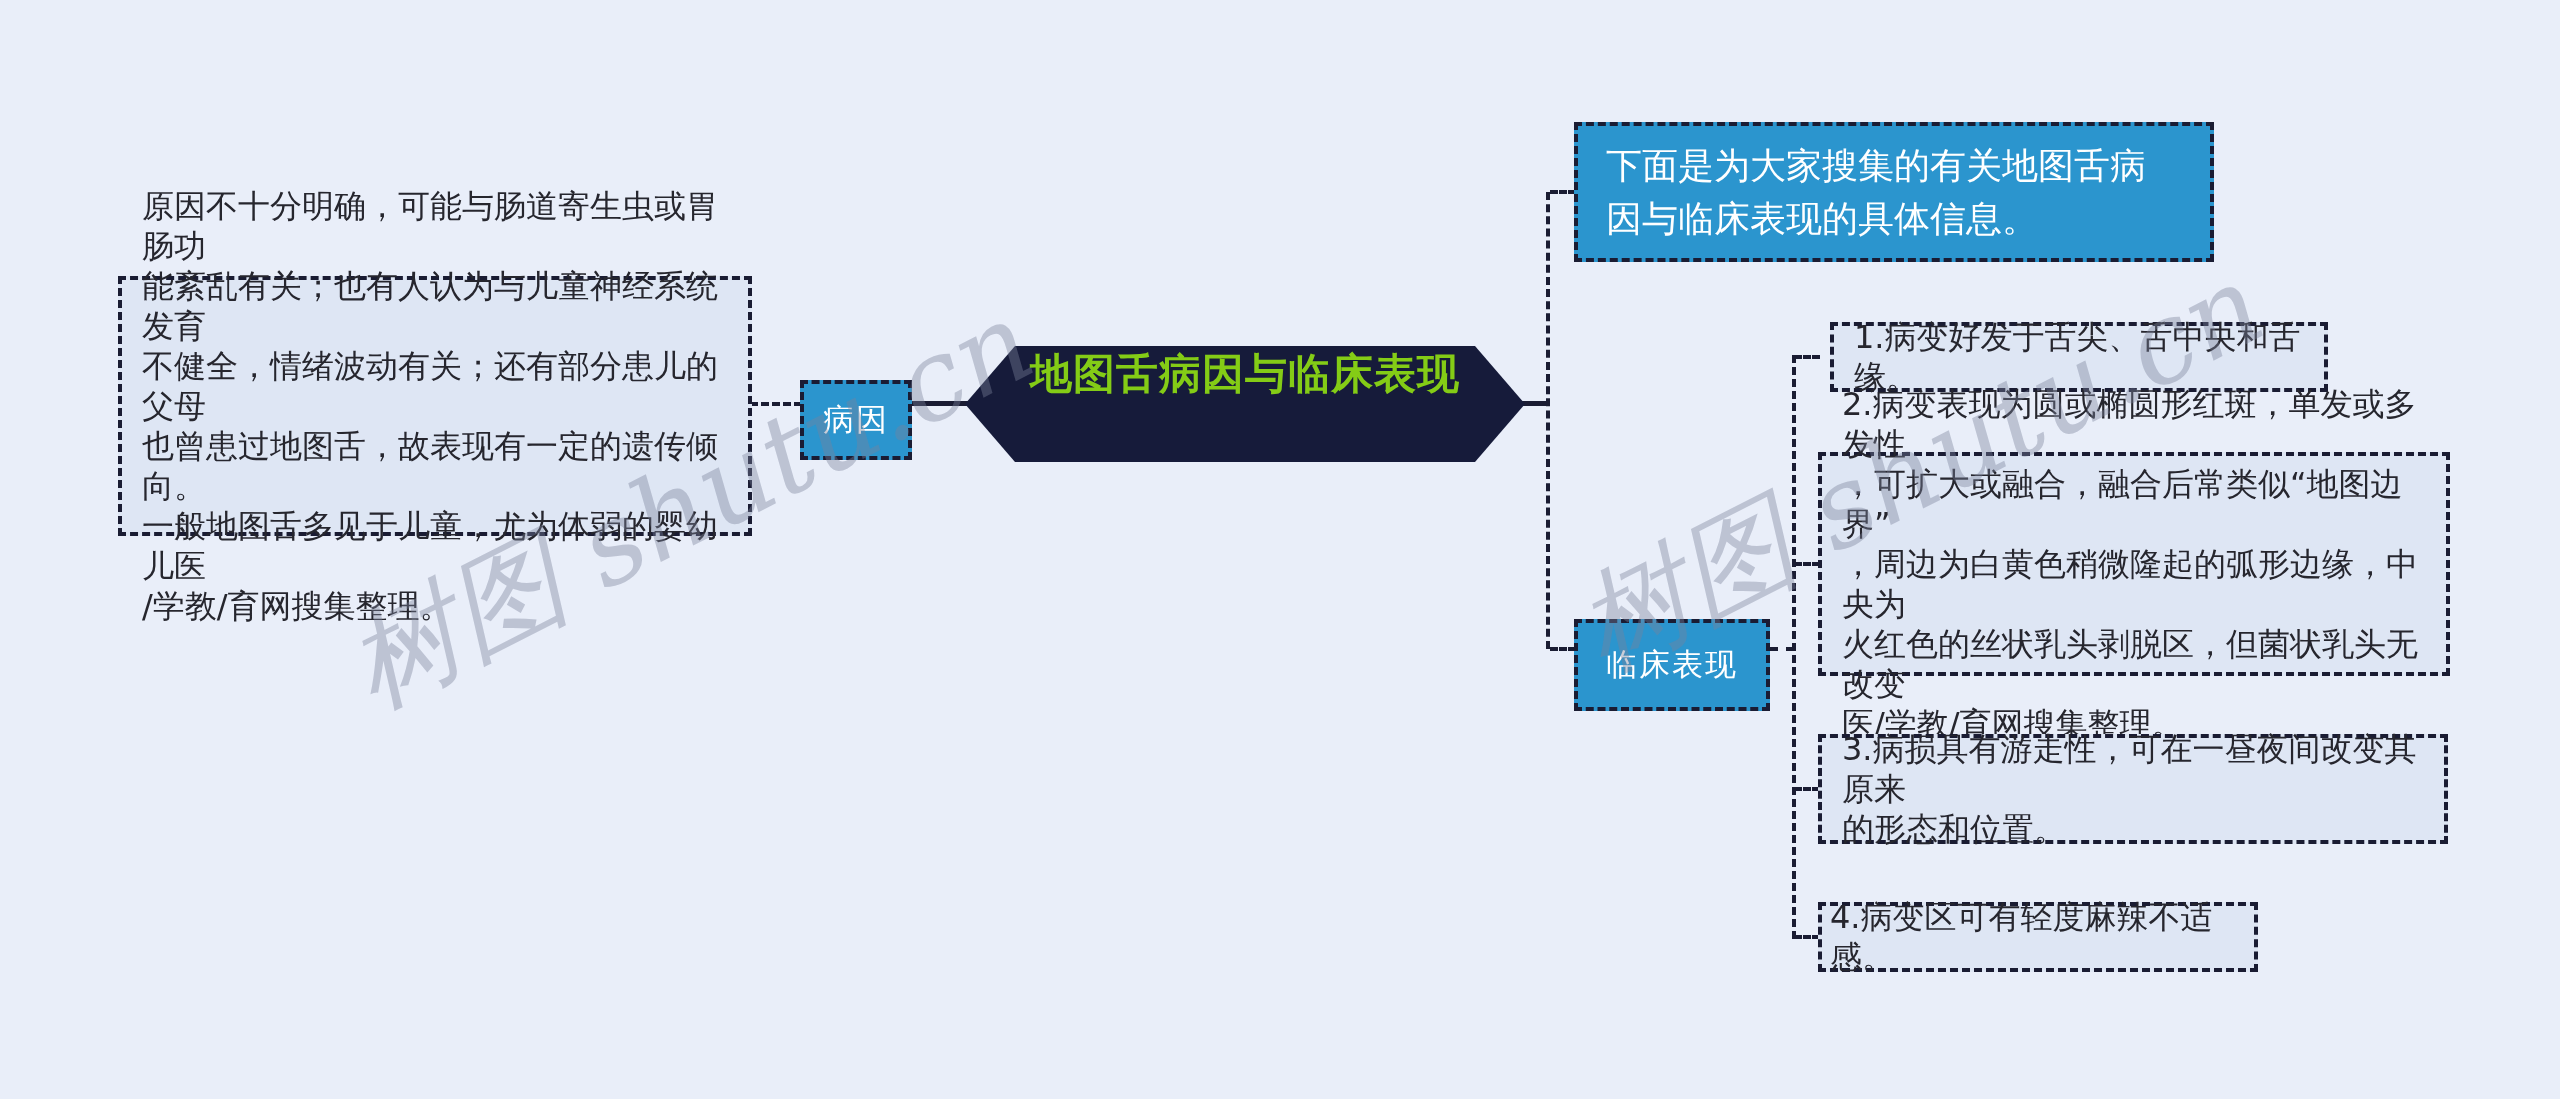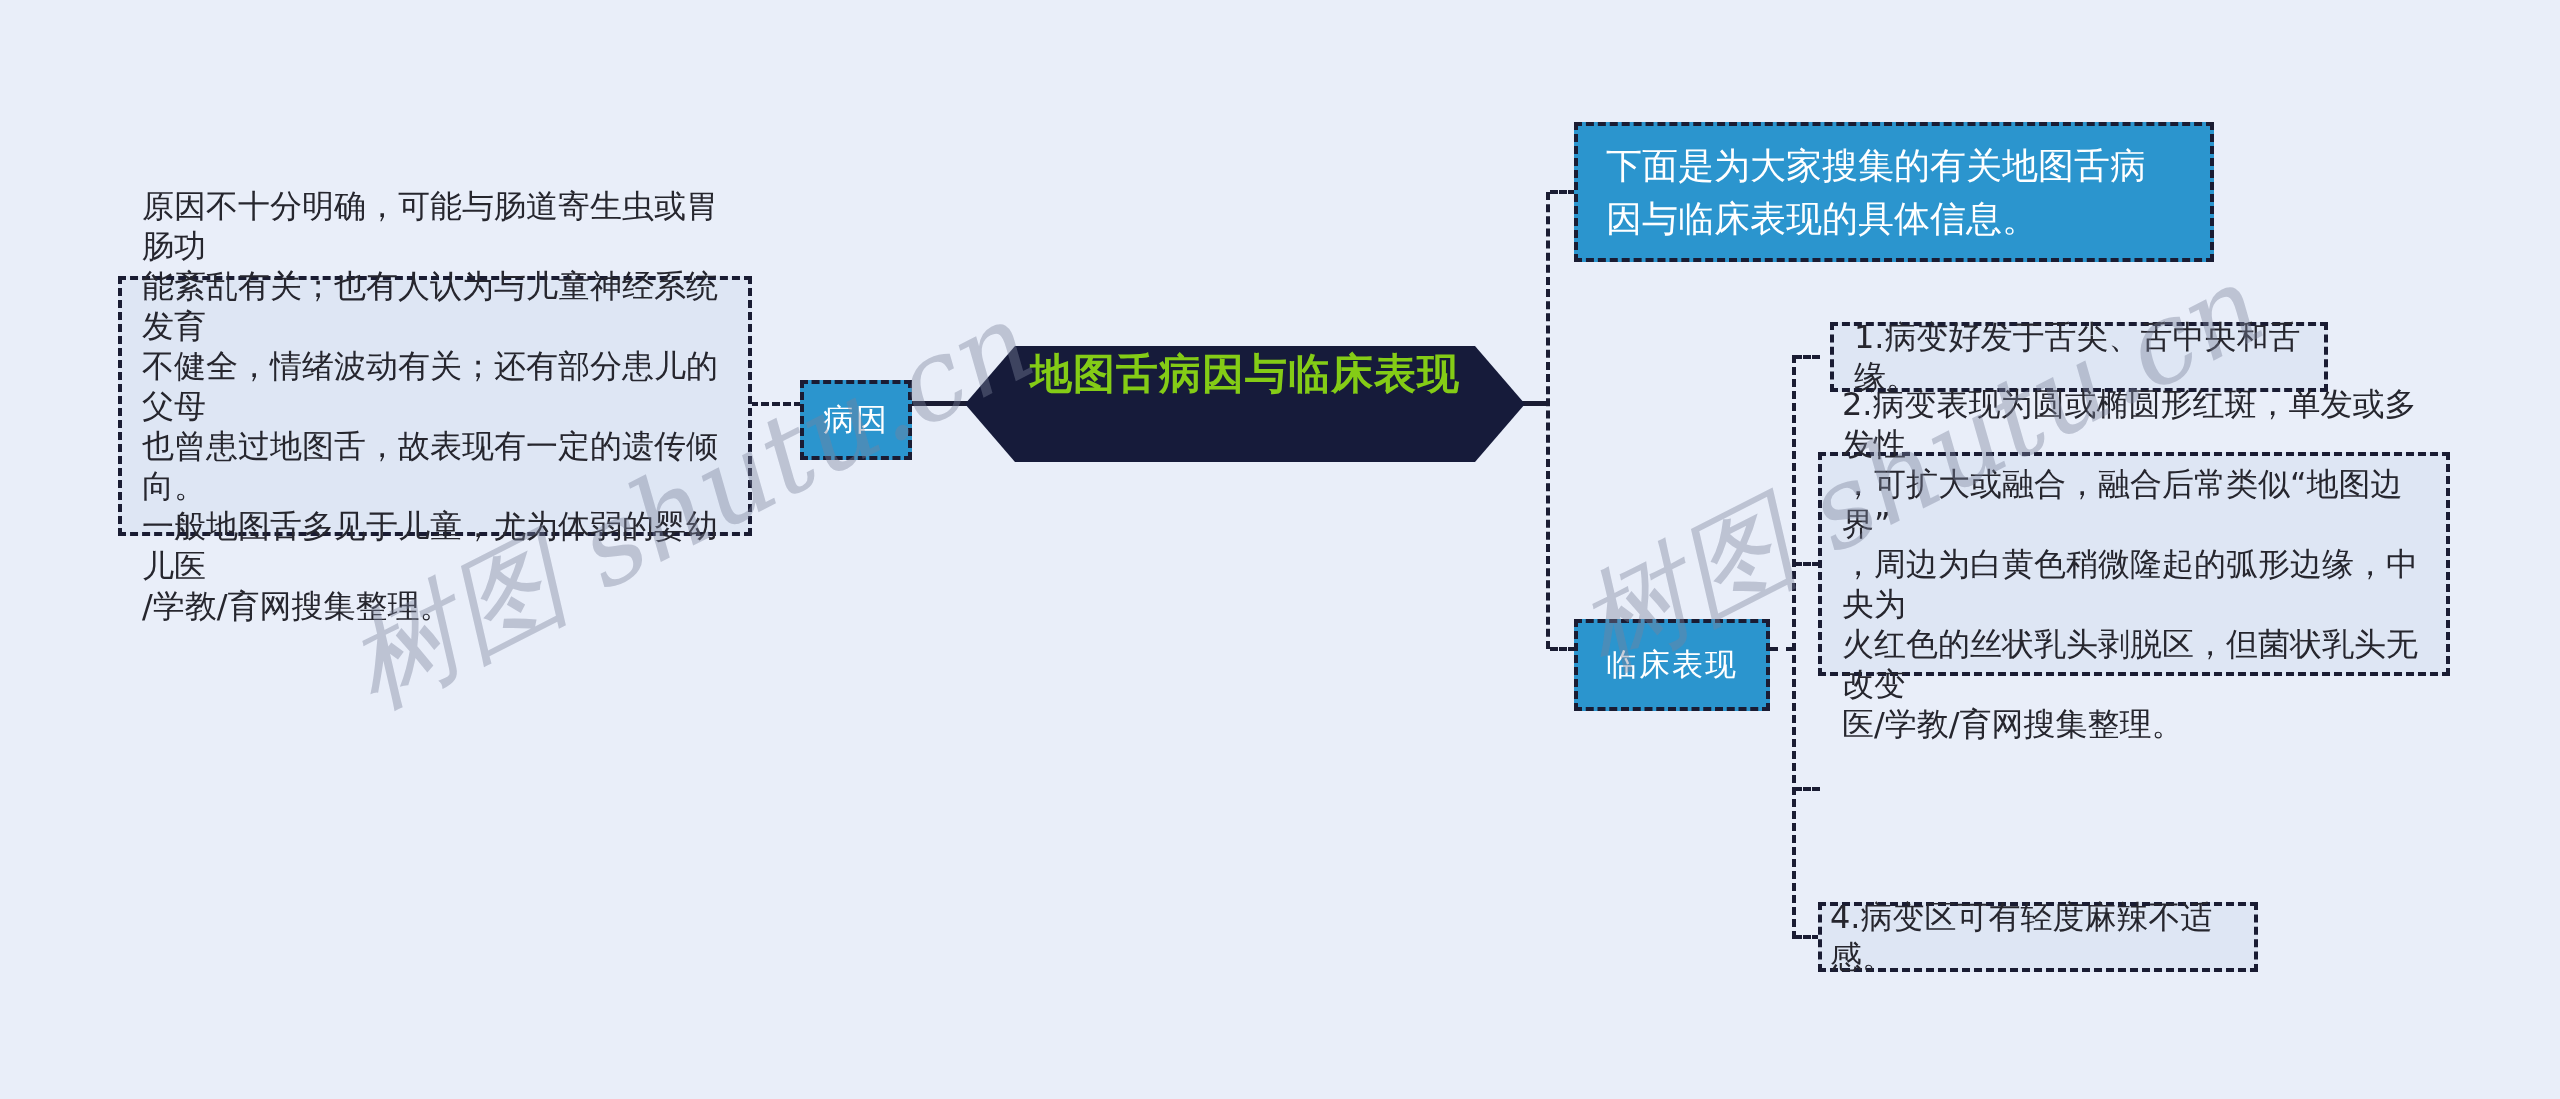--- a/index.html
+++ b/index.html
@@ -89,16 +89,18 @@
   <div class="box blue label-node" style="left:1574px;top:603px;width:196px;height:92px;">临床表现</div>
 
   <div class="box detail" style="left:1818px;top:322px;width:498px;height:70px;margin-left:12px;">1.病变好发于舌尖、舌中央和舌缘。</div>
 
   <div class="box detail" style="left:1818px;top:452px;width:632px;height:224px;">2.病变表现为圆或椭圆形红斑，单发或多发性
 ，可扩大或融合，融合后常类似“地图边界”
 ，周边为白黄色稍微隆起的弧形边缘，中央为
 火红色的丝状乳头剥脱区，但菌状乳头无改变
 医/学教/育网搜集整理。</div>
 
+  <div class="box detail" style="left:1818px;top:734px;width:630px;height:110px;">3.病损具有游走性，可在一昼夜间改变其原来
+的形态和位置。</div>
 
   <div class="box detail" style="left:1818px;top:902px;width:440px;height:70px;padding-left:8px;">4.病变区可有轻度麻辣不适感。</div>
 
 </div>
 
 </body></html>

